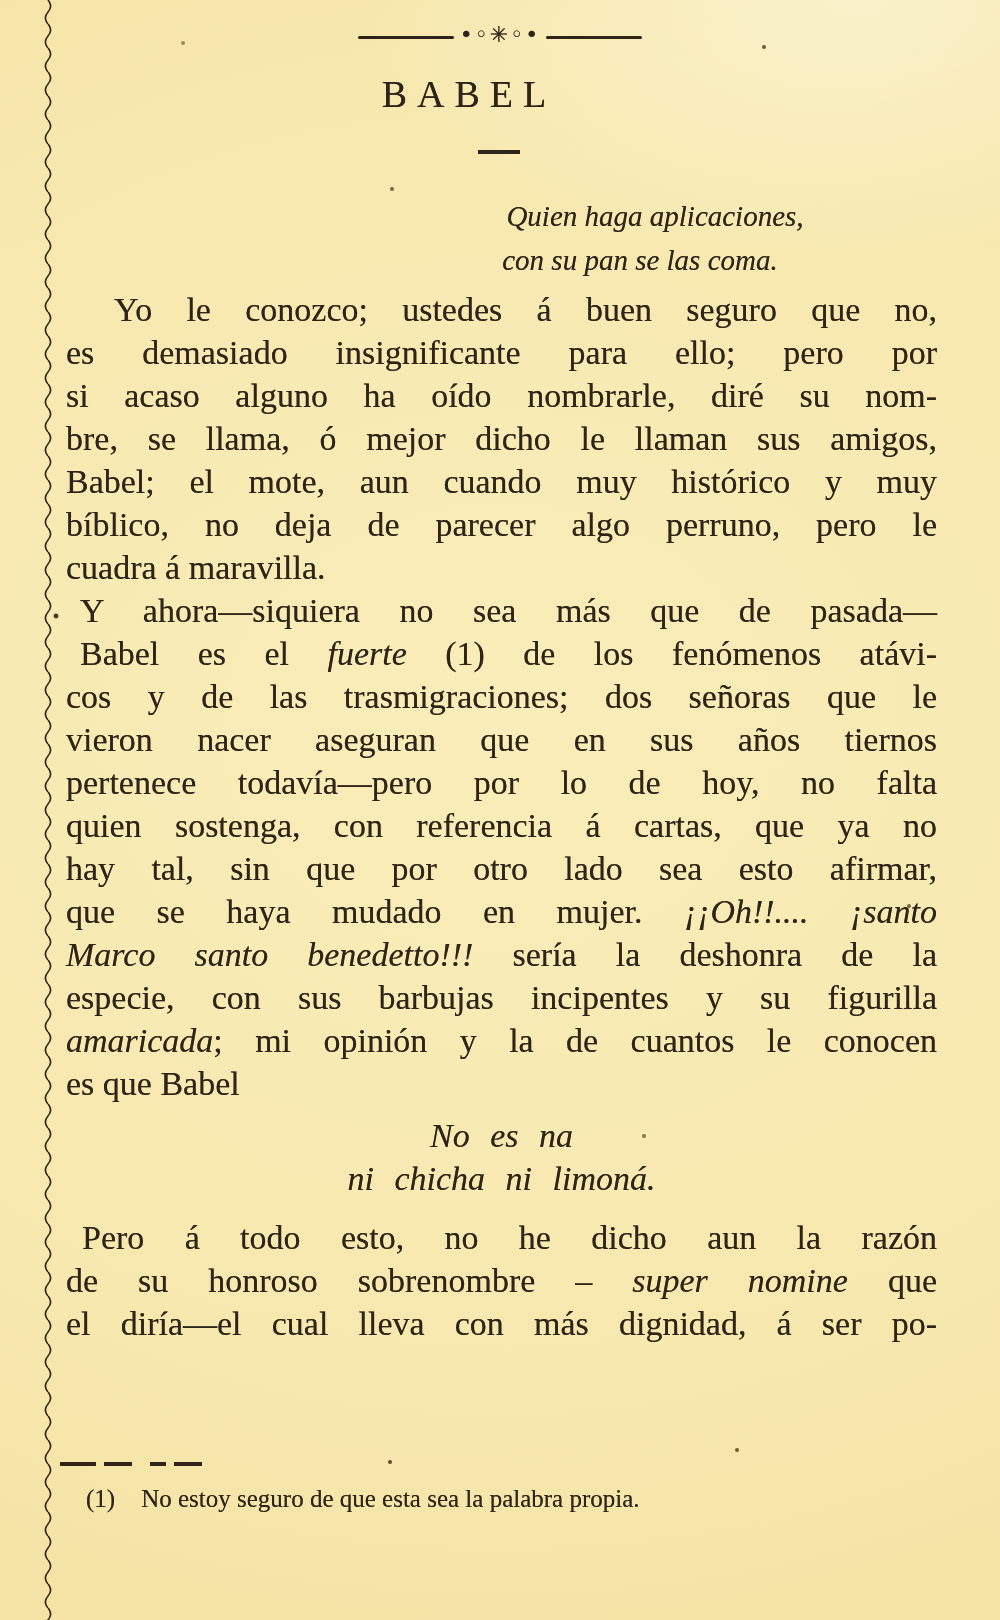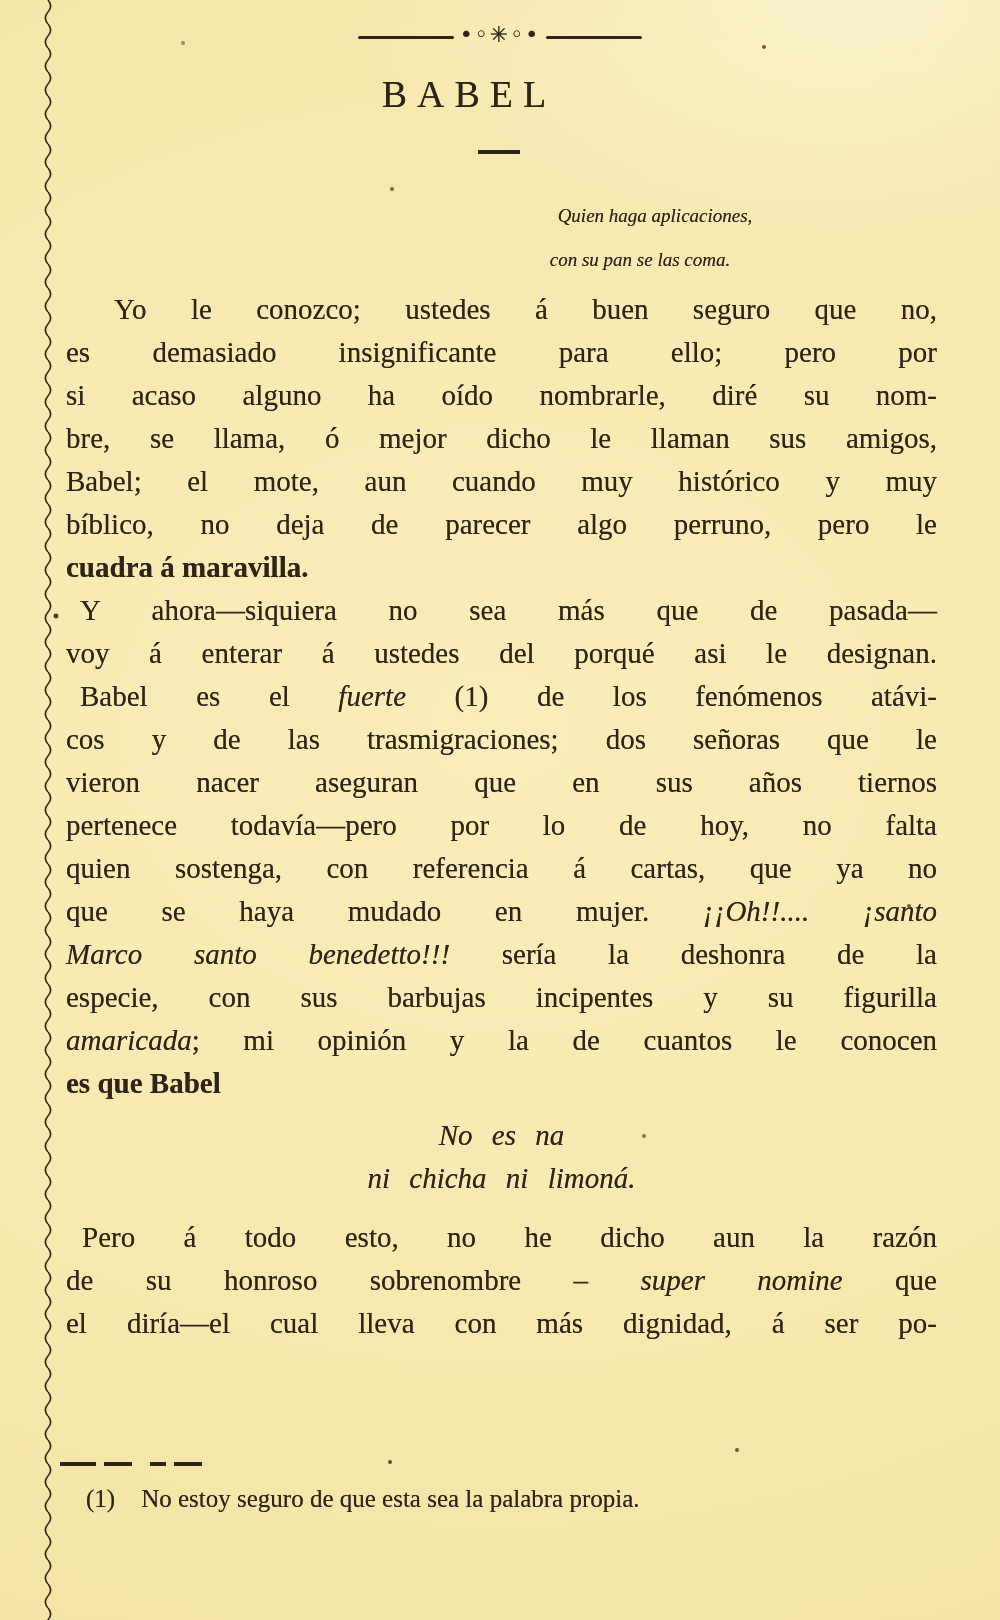--- a/index.html
+++ b/index.html
@@ -11,25 +11,25 @@
       radial-gradient(820px 420px at 86% 0%, rgba(255,252,235,.5), rgba(255,252,235,0) 62%),
       radial-gradient(1500px 1200px at 50% 45%, #f9edb9 0%, #f7e8ae 55%, #f1df9d 100%);
     text-shadow:0 0 .6px rgba(46,36,24,.65);
   }
   .wavy-edge{position:absolute;left:41px;top:0;}
   .ornament{position:absolute;top:26px;left:0;width:1000px;display:flex;justify-content:center;align-items:center;gap:6px;}
   .orn-line{width:96px;height:3px;background:currentColor;border-radius:2px;}
   .orn-glyphs{font-family:"DejaVu Sans",sans-serif;font-size:22px;line-height:1;letter-spacing:2px;transform:translateY(-2px);}
   .title{position:absolute;top:72px;left:0;width:928px;text-align:center;font-size:38px;letter-spacing:10px;text-indent:10px;}
   .title-rule{position:absolute;top:150px;left:478px;width:42px;height:4px;background:currentColor;}
-  .epigraph{position:absolute;top:194px;left:430px;width:420px;font-style:italic;font-size:19px;line-height:44px;text-align:center;}
+  .epigraph{position:absolute;top:194px;left:430px;width:420px;font-style:italic;font-size:29px;line-height:44px;text-align:center;}
   .epigraph .l1{padding-left:30px;}
-  .body-text{position:absolute;top:288px;left:66px;width:871px;font-size:29px;line-height:43px;}
+  .body-text{position:absolute;top:288px;left:66px;width:871px;font-size:34px;line-height:43px;}
   .line{text-align:justify;text-align-last:justify;text-justify:inter-word;}
-  .line.last{text-align:center;text-align-last:left;font-weight:bold;}
+  .line.last{text-align:center;text-align-last:left;}
   .line.center{text-align:right;text-align-last:center;word-spacing:12px;}
   .verse-first{margin-top:9px;}
   .para-gap{margin-top:16px;}
   .it{font-style:italic;}
   .footnote-rule{position:absolute;top:1462px;left:60px;display:flex;align-items:center;}
   .footnote-rule span{height:4px;background:currentColor;display:block;}
   .footnote-rule .d1{width:36px;margin-right:8px;}
   .footnote-rule .d2{width:28px;margin-right:18px;}
   .footnote-rule .d3{width:16px;margin-right:8px;}
   .footnote-rule .d4{width:28px;}
@@ -76,26 +76,26 @@
 
   <div class="body-text">
       <div class="line" style="text-indent: 48px;"><span>Yo le conozco; ustedes á buen seguro que no,</span></div>
       <div class="line"><span>es demasiado insignificante para ello; pero por</span></div>
       <div class="line"><span>si acaso alguno ha oído nombrarle, diré su nom-</span></div>
       <div class="line"><span>bre, se llama, ó mejor dicho le llaman sus amigos,</span></div>
       <div class="line"><span>Babel; el mote, aun cuando muy histórico y muy</span></div>
       <div class="line"><span>bíblico, no deja de parecer algo perruno, pero le</span></div>
       <div class="line last"><span>cuadra á maravilla.</span></div>
       <div class="line" style="text-indent: 14px;"><span>Y ahora—siquiera no sea más que de pasada—</span></div>
-      <div class="line"><span>voy á enterar á ustedes del porqué asi le designan.</span></div>
       <div class="line" style="text-indent: 14px;"><span>Babel es el </span><span class="it">fuerte</span><span> (1) de los fenómenos atávi-</span></div>
       <div class="line"><span>cos y de las trasmigraciones; dos señoras que le</span></div>
       <div class="line"><span>vieron nacer aseguran que en sus años tiernos</span></div>
       <div class="line"><span>pertenece todavía—pero por lo de hoy, no falta</span></div>
       <div class="line"><span>quien sostenga, con referencia á cartas, que ya no</span></div>
+      <div class="line"><span>hay tal, sin que por otro lado sea esto afirmar,</span></div>
       <div class="line"><span>que se haya mudado en mujer. </span><span class="it">¡¡Oh!!.... ¡santo</span></div>
       <div class="line"><span class="it">Marco santo benedetto!!!</span><span> sería la deshonra de la</span></div>
       <div class="line"><span>especie, con sus barbujas incipentes y su figurilla</span></div>
       <div class="line"><span class="it">amaricada</span><span>; mi opinión y la de cuantos le conocen</span></div>
       <div class="line last"><span>es que Babel</span></div>
       <div class="line center verse-first"><span class="it">No es na</span></div>
       <div class="line center"><span class="it">ni chicha ni limoná.</span></div>
       <div class="line para-gap" style="text-indent: 16px;"><span>Pero á todo esto, no he dicho aun la razón</span></div>
       <div class="line"><span>de su honroso sobrenombre – </span><span class="it">super nomine</span><span> que</span></div>
       <div class="line"><span>el diría—el cual lleva con más dignidad, á ser po-</span></div>

